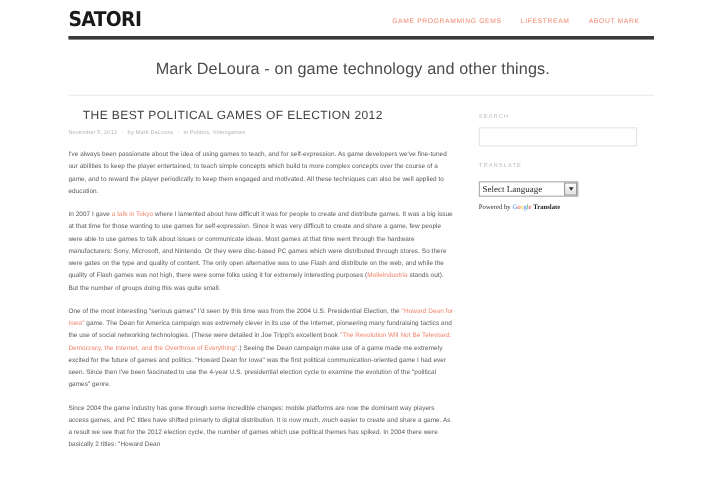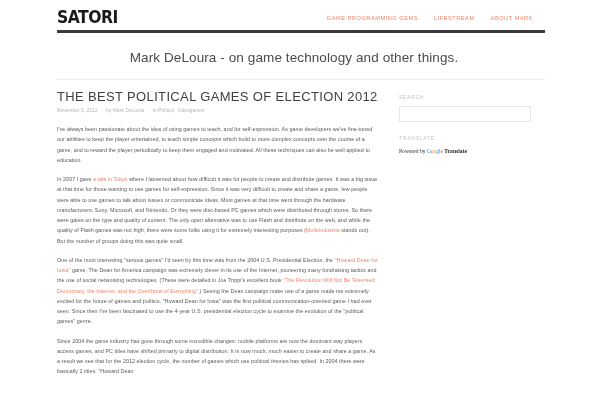--- a/index.html
+++ b/index.html
@@ -92,26 +92,26 @@
     padding: 0 55px 0 57px;
     margin-top: 10px;
     align-items: flex-start;
   }
   .article-col { width: 322px; flex: 0 0 322px; }
   .sidebar-col { width: 146px; flex: 0 0 146px; margin-left: 20px; padding-top: 4px; }
 
   
   .post-title {
     font-family: "Liberation Sans", sans-serif;
-    font-size: 13px;
+    font-size: 10px;
     font-weight: normal;
     letter-spacing: 0.35px;
     color: #3f3f3f;
     text-transform: uppercase;
-    margin: 0 0 4px 0;
+    margin: 0 0 4px 12px;
     line-height: 13px;
   }
   .post-meta {
     font-size: 4.6px;
     color: #b2b2b2;
     letter-spacing: 0.18px;
     margin: 0 0 10px 0;
     line-height: 7px;
   }
   .post-meta .sep { padding: 0 2px; }
@@ -248,20 +248,28 @@
 
     <div class="sidebar-col">
 
       <div class="widget">
         <div class="widget-title">SEARCH</div>
         <input class="search-field" type="text" placeholder="" style="">
       </div>
 
       <div class="widget">
         <div class="widget-title">TRANSLATE</div>
+        <div class="select-shell">
+          <select class="lang-select">
+            <option>Select Language</option>
+          </select>
+          <div class="select-arrow">
+              <span></span>
+            </div>
+        </div>
         <div class="powered">
           <span>Powered by</span>
           <span class="g-logo"><span class="g-b">G</span><span class="g-r">o</span><span class="g-y">o</span><span class="g-b">g</span><span class="g-g">l</span><span class="g-r">e</span></span>
           <span class="translate-word">Translate</span>
         </div>
       </div>
 
     </div>
   </div>
 </div>

